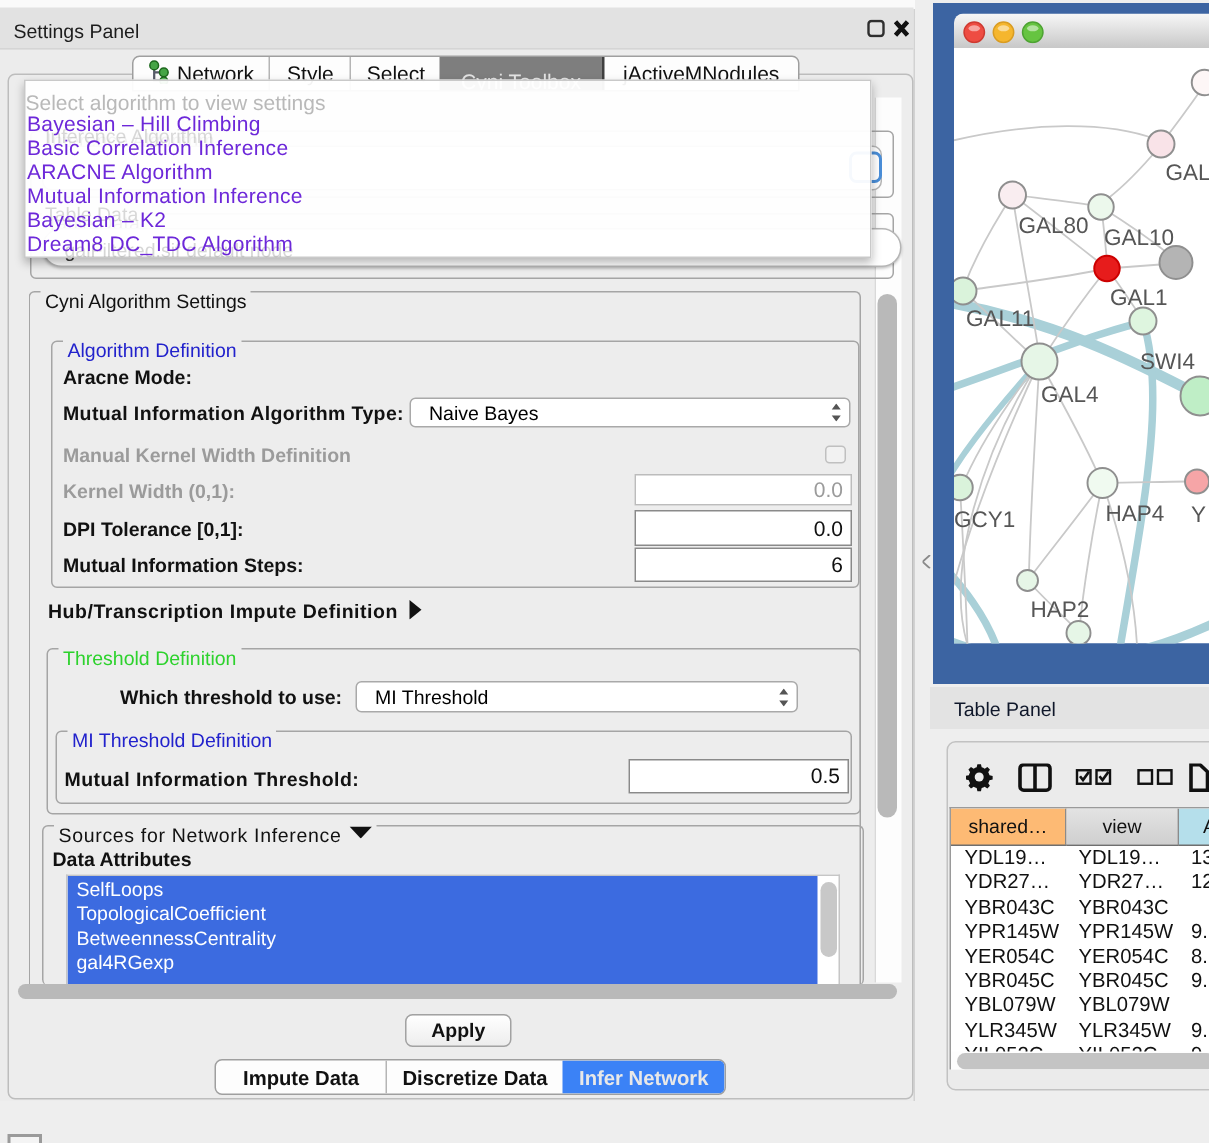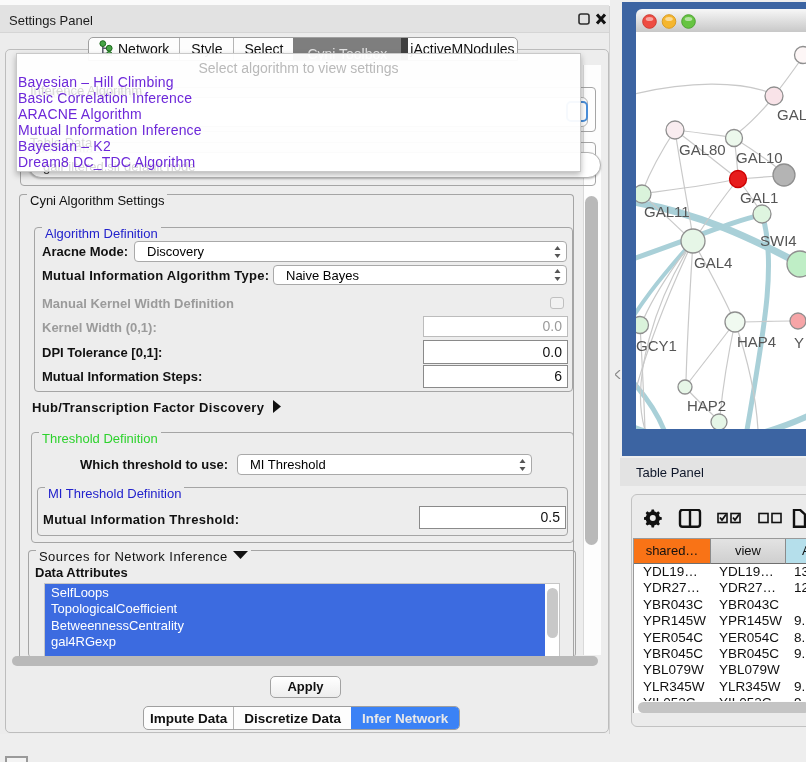--- a/index.html
+++ b/index.html
@@ -40,38 +40,32 @@
         <path d="M3.8 5 V13.5 H9 M3.8 8.2 H9" fill="none" stroke="#565b68" stroke-width="1.5"></path>
         <circle cx="3.8" cy="3.6" r="2.9" fill="#46a546" stroke="#1d681d" stroke-width="1"></circle>
         <circle cx="10.2" cy="8.2" r="2.9" fill="#46a546" stroke="#1d681d" stroke-width="1"></circle>
         <circle cx="10.2" cy="14" r="2.6" fill="#5cb85c" stroke="#1d681d" stroke-width="1"></circle>
       </svg>
       <span>Network</span>
       </div>
     <div style="padding:0 11px;display:flex;align-items:center;border-right:1px solid #b5b5b5">Style</div>
     <div style="padding:0 10px;display:flex;align-items:center">Select</div>
     <div style="padding:16px 14px;display:flex;align-items:center;background:#7e7e7e;color:#e3e3e3">Cyni Toolbox</div>
-    <div style="padding:0 2px;display:flex;align-items:center;border-left:7px solid #404040">jActiveMNodules</div>
+    <div style="padding:0 12px;display:flex;align-items:center;border-left:2px solid #404040">jActiveMNodules</div>
   </div>
 
   <div class="grp" style="left:19px;top:194px;width:553px;height:462px;border-bottom:none;border-radius:4px 4px 0 0">
     <div class="cap">Cyni Algorithm Settings</div>
   </div>
 
   <div class="grp" style="left:34px;top:227px;width:537px;height:163px">
     <div class="cap" style="color:#2222cc">Algorithm Definition</div>
   </div>
 
   <div class="rowlbl" style="left:42px;top:244px">Aracne Mode:</div>
-  <div class="combo" style="left:134px;top:241px;width:431px;height:19px">
-      <span class="txt">Discovery</span>
-    <svg class="carr" viewBox="0 0 7 12">
-        <path d="M3.5 0 L6.5 4 H0.5 Z M3.5 12 L6.5 8 H0.5 Z" fill="#555"></path>
-      </svg>
-    </div>
 
   <div class="rowlbl" style="left:42px;top:268px;letter-spacing:0.25px">Mutual Information Algorithm Type:</div>
   <div class="combo" style="left:273px;top:265px;width:292px;height:18px">
       <span class="txt">Naive Bayes</span>
     <svg class="carr" viewBox="0 0 7 12">
         <path d="M3.5 0 L6.5 4 H0.5 Z M3.5 12 L6.5 8 H0.5 Z" fill="#555"></path>
       </svg>
     </div>
 
   <div class="rowlbl" style="left:42px;top:296px;color:#9b9b9b">Manual Kernel Width Definition</div>
@@ -79,21 +73,21 @@
 
   <div class="rowlbl" style="left:42px;top:320px;color:#9b9b9b">Kernel Width (0,1):</div>
   <div class="field" style="left:423px;top:316px;width:138px;height:19px;line-height:19px;border-color:#bcbcbc;color:#9b9b9b">0.0</div>
 
   <div class="rowlbl" style="left:42px;top:345px">DPI Tolerance [0,1]:</div>
   <div class="field" style="left:423px;top:340px;width:138px;height:22px;line-height:22px">0.0</div>
 
   <div class="rowlbl" style="left:42px;top:369px">Mutual Information Steps:</div>
   <div class="field" style="left:423px;top:365px;width:138px;height:21px;line-height:21px">6</div>
 
-  <div class="rowlbl" style="left:32px;top:400px;letter-spacing:0.35px">Hub/Transcription Factor Discovery</div>
+  <div class="rowlbl" style="left:32px;top:400px;letter-spacing:0.35px">Hub/Transcription Impute Definition</div>
   <svg class="abs" style="left:272px;top:400px" width="10" height="13" viewBox="0 0 10 13">
       <path d="M1 0 L9 6.5 L1 13 Z" fill="#111"></path>
     </svg>
 
   <div class="grp" style="left:31px;top:432px;width:541px;height:109px">
     <div class="cap" style="color:#2dd22d">Threshold Definition</div>
   </div>
   <div class="rowlbl" style="left:80px;top:457px">Which threshold to use:</div>
   <div class="combo" style="left:237px;top:454px;width:293px;height:19px">
       <span class="txt">MI Threshold</span>
@@ -124,39 +118,39 @@
   </div>
 
   <div class="abs" style="left:12px;top:656px;width:586px;height:10px;background:#b9b9b9;border-radius:5px"></div>
 
   <div class="abs" style="left:583px;top:65px;width:17px;height:590px;background:#fdfdfd;border-left:1px solid #d9d9d9"></div>
   <div class="abs" style="left:585px;top:196px;width:13px;height:349px;background:#b9b9b9;border-radius:7px"></div>
 
   <div class="abs" style="left:270px;top:676px;width:69px;height:20px;background:linear-gradient(#ffffff,#ededed);border:1px solid #a2a2a2;border-radius:5px;text-align:center;line-height:20px;font-weight:bold">Apply</div>
 
   <div class="abs" style="left:143px;top:706px;height:22px;display:flex;background:#fdfdfd;border:1px solid #9f9f9f;border-radius:5px;overflow:hidden;font-weight:bold;font-size:13.5px">
-    <div style="padding:0 6px;display:flex;align-items:center;border-right:1px solid #b5b5b5">Impute Data</div>
+    <div style="padding:0 18px;display:flex;align-items:center;border-right:1px solid #b5b5b5">Impute Data</div>
     <div style="padding:0 10px;display:flex;align-items:center">Discretize Data</div>
     <div style="padding:0 11px;display:flex;align-items:center;background:#3b82f6;color:#e8e8e8">Infer Network</div>
   </div>
 
   <div class="abs" style="left:5px;top:756px;width:19px;height:16px;background:#f4f4f4;border:2px solid #9a9a9a"></div>
 
   <div class="grp" style="left:20px;top:87px;width:574px;height:43px">
     <div class="cap">Inference Algorithm</div>
   </div>
   <div class="abs" style="left:28px;top:97px;width:558px;height:28px;background:#fff;border:1px solid #b5b5b5;border-radius:6px"></div>
   <div class="abs" style="left:566px;top:101px;width:18px;height:17px;background:#fff;border:2px solid #4a8ed8;border-radius:5px"></div>
   <div class="grp" style="left:20px;top:142px;width:574px;height:42px">
     <div class="cap">Table Data</div>
   </div>
   <div class="abs" style="left:28px;top:152px;width:557px;height:24px;background:#fff;border:1px solid #b5b5b5;border-radius:13px;box-shadow:0 1px 2px rgba(0,0,0,0.25);line-height:27px;padding-left:14px;color:#333">galFiltered.sif default node</div>
 
   <div class="abs" id="dropdown" style="left:16px;top:53px;width:563px;height:117px;background:rgba(255,255,255,0.95);border:1px solid #c9c9c9;box-shadow:0 3px 6px rgba(0,0,0,0.28)">
-    <div class="abs" style="left:0;top:6px;width:100%;text-align:center;color:#b9b9b9;font-size:14px">Select algorithm to view settings</div>
+    <div class="abs" style="left:0;top:6px;width:100%;text-align:left;color:#b9b9b9;font-size:14px">Select algorithm to view settings</div>
     <div class="abs" style="left:13px;top:29px;color:rgba(80,80,80,0.22)">Inference Algorithm</div>
     <div class="abs" style="left:13px;top:81px;color:rgba(80,80,80,0.22)">Table Data</div>
     <div class="abs" style="left:26px;top:105px;color:rgba(80,80,80,0.18)">galFiltered.sif default node</div>
     <div class="abs" style="left:1px;top:20px;line-height:16.1px;color:#6d28d9;font-size:14px;letter-spacing:0.2px">
       Bayesian – Hill Climbing<br>
       Basic Correlation Inference<br>
       <span class="b">ARACNE Algorithm</span><br>
       Mutual Information Inference<br>
       Bayesian – K2<br>
       Dream8 DC_TDC Algorithm
@@ -263,21 +257,21 @@
       <rect x="87" y="4.5" width="9" height="9"></rect>
       <path d="M76 8.5 L78 11 L82 5.5" stroke-width="1.8"></path>
       <path d="M89 8.5 L91 11 L95 5.5" stroke-width="1.8"></path>
       <rect x="115" y="4.5" width="9" height="9"></rect>
       <rect x="128" y="4.5" width="9" height="9"></rect>
     </g>
     <path d="M150 0.8 H156 L161 5.5 V17.8 H150 Z" fill="none" stroke="#111" stroke-width="2.4"></path>
   </svg>
 
   <div class="abs" style="left:633px;top:538px;width:173px;height:174px;background:#fff;border-top:1px solid #9a9a9a;border-left:1px solid #9a9a9a;overflow:hidden">
-    <div class="abs" style="left:0;top:0;width:76px;height:24px;background:#f97316;border-right:1px solid #8b8b8b;border-bottom:1px solid #6f6f6f;text-align:center;line-height:24px">shared…</div>
+    <div class="abs" style="left:0;top:0;width:76px;height:24px;background:#fdba74;border-right:1px solid #8b8b8b;border-bottom:1px solid #6f6f6f;text-align:center;line-height:24px">shared…</div>
     <div class="abs" style="left:77px;top:0;width:74px;height:24px;background:linear-gradient(#e3e3e3,#cfcfcf);border-right:1px solid #8b8b8b;border-bottom:1px solid #6f6f6f;text-align:center;line-height:24px">view</div>
     <div class="abs" style="left:152px;top:0;width:22px;height:24px;background:#b5dfeb;border-bottom:1px solid #6f6f6f;line-height:24px;padding-left:16px">Av</div>
     <div class="abs" style="left:9px;top:25px;line-height:16.4px;white-space:pre;font-size:13.5px">YDL19…
 YDR27…
 YBR043C
 YPR145W
 YER054C
 YBR045C
 YBL079W
 YLR345W

